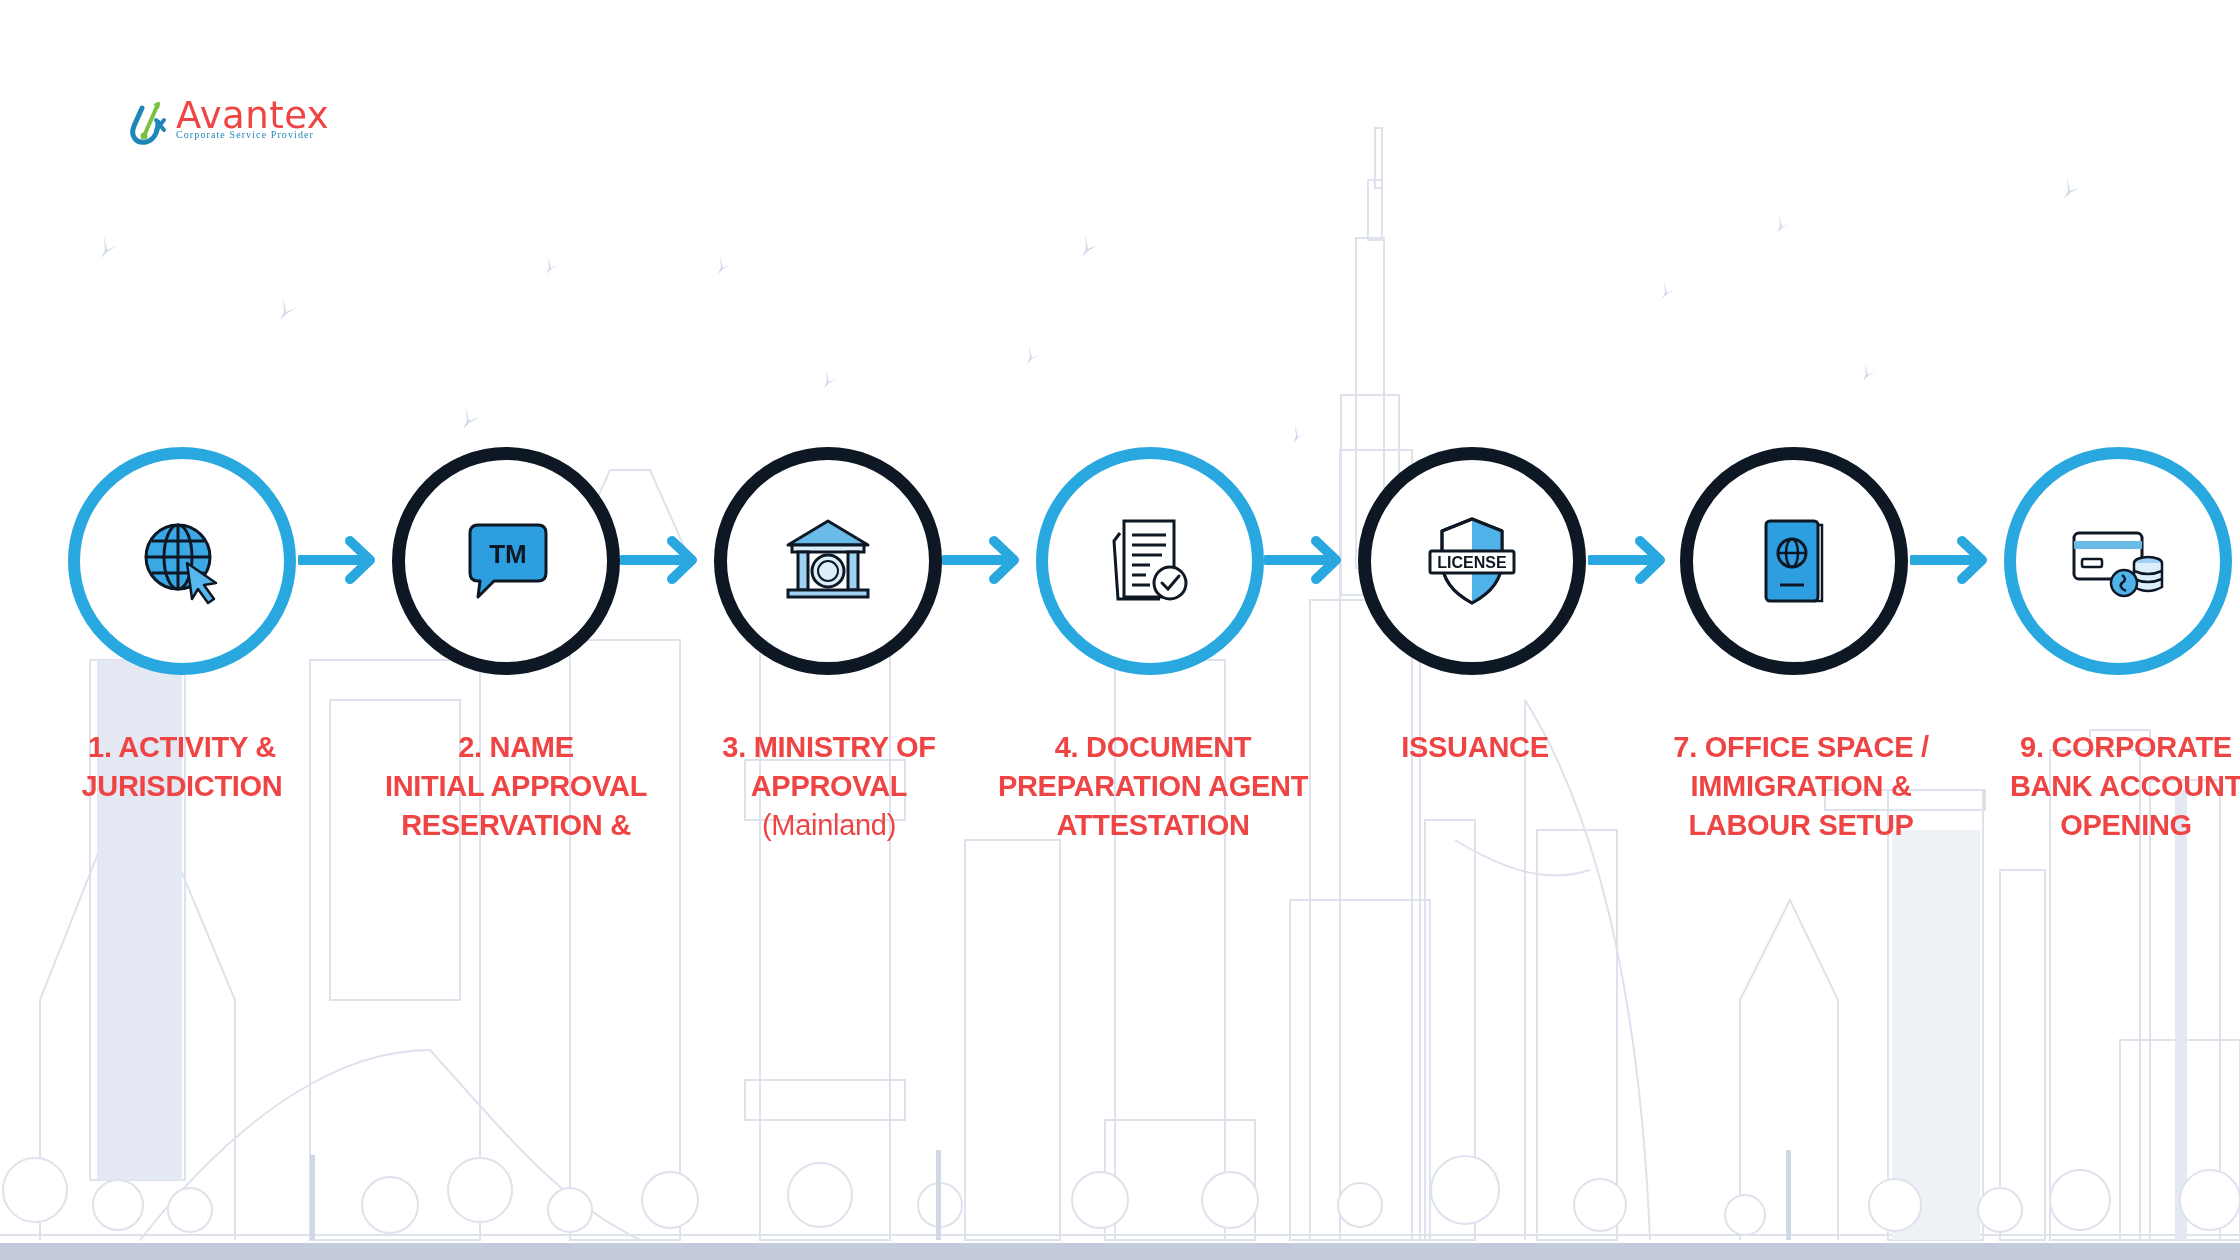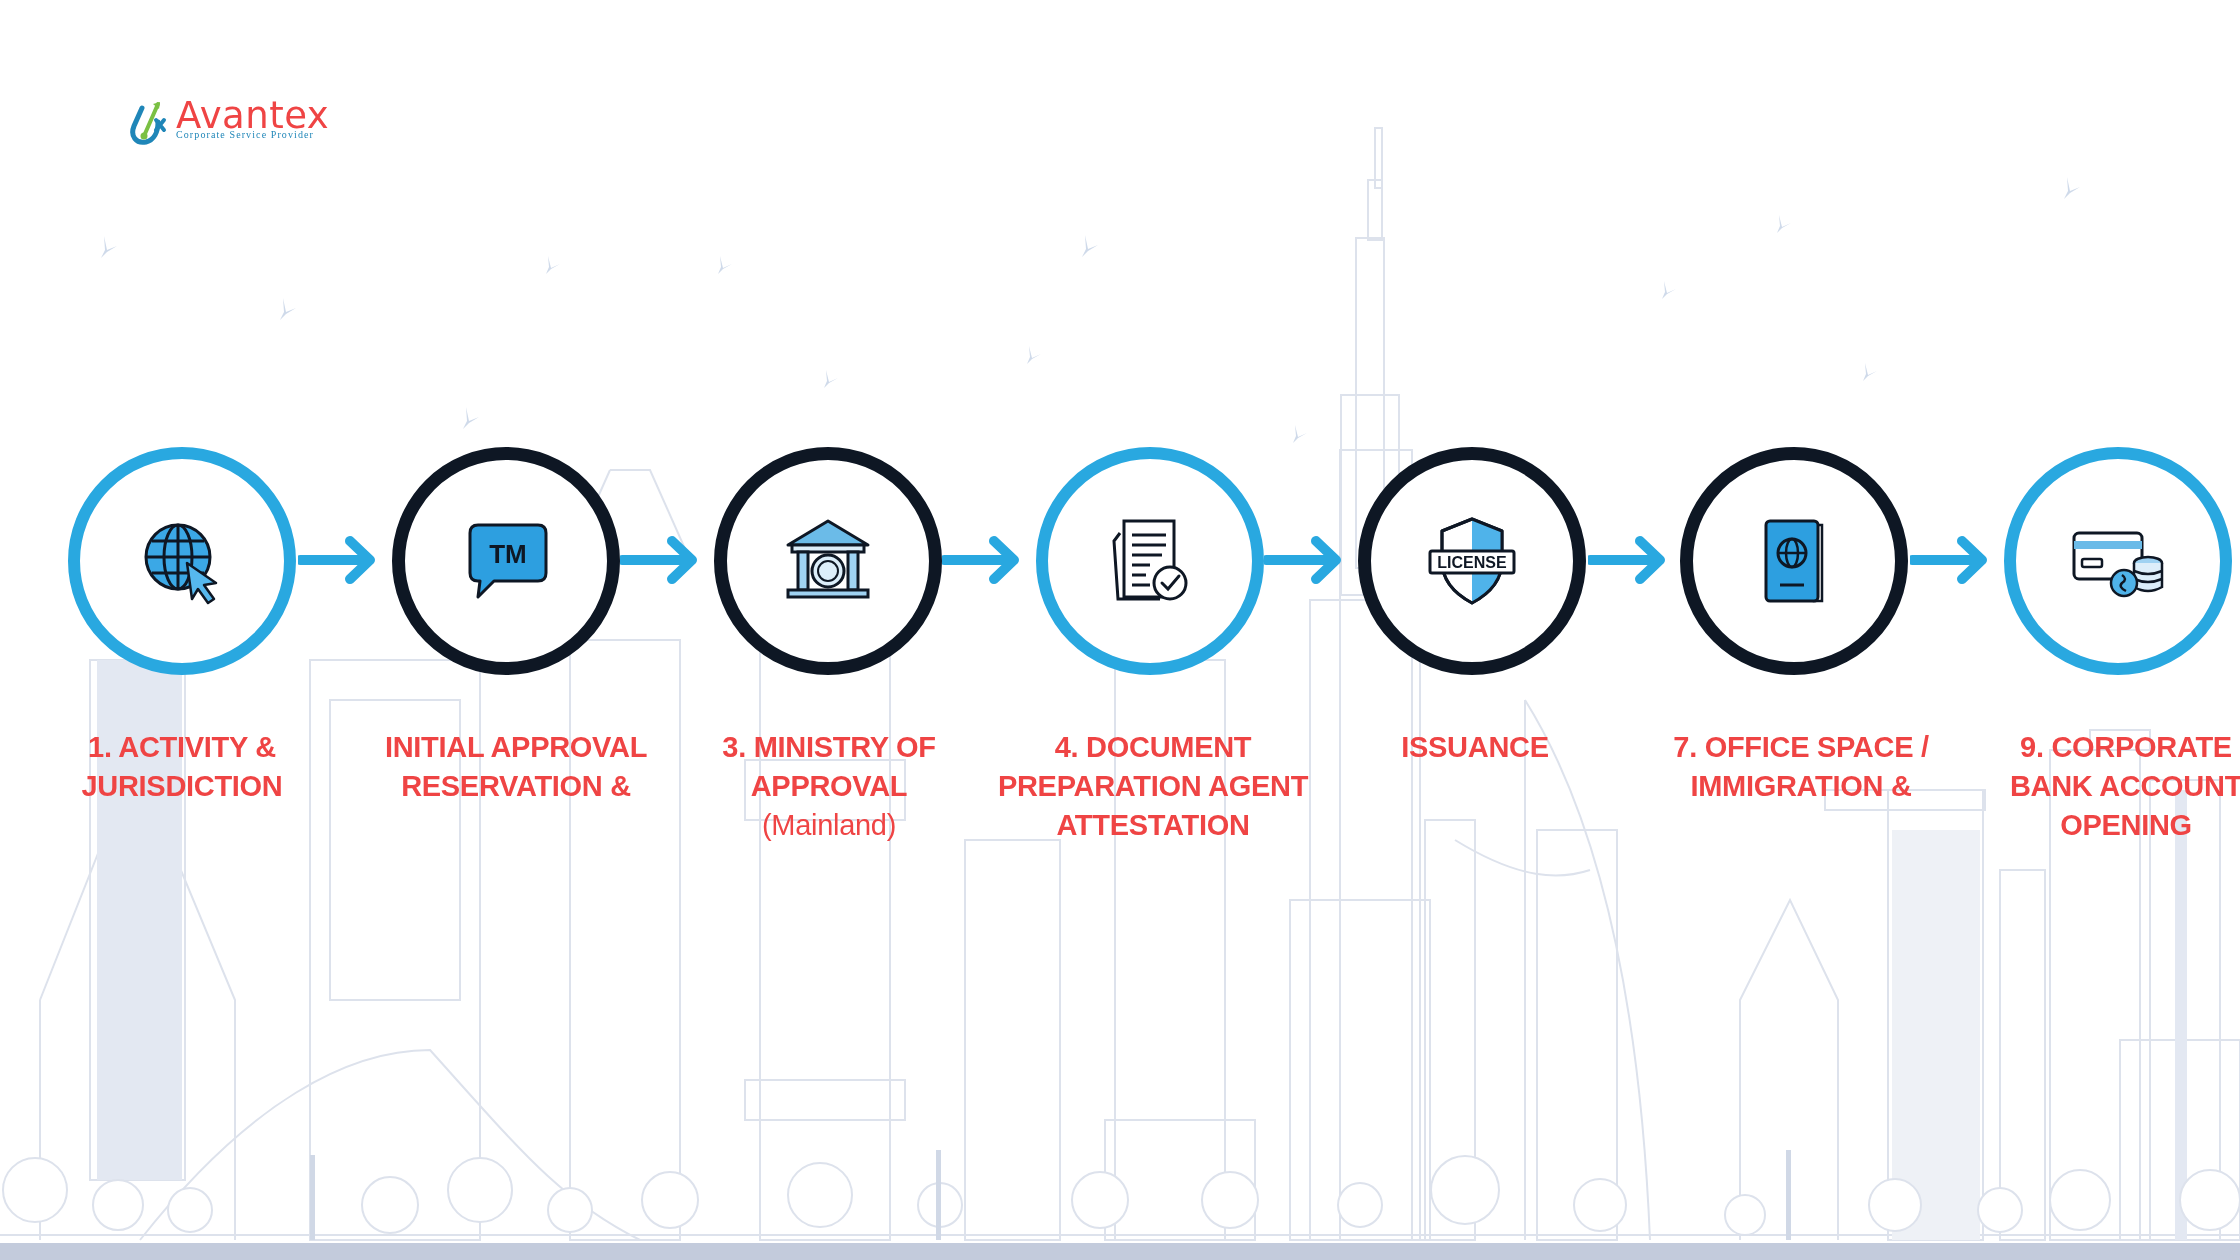--- a/index.html
+++ b/index.html
@@ -236,37 +236,39 @@
     <circle cx="56" cy="72" r="13" fill="#4fb3ea" stroke="#0e1724" stroke-width="2.5"></circle>
     <path d="M54 64 Q60 68 54 72 Q50 76 58 80" fill="none" stroke="#0e1724" stroke-width="2.5"></path>
   </svg>
 </div>
 
 <div class="label" style="left:17px;">
   <span>1. ACTIVITY &amp;</span>
   <span>JURISDICTION</span>
 </div>
 <div class="label" style="left:351px;">
+  <span>2. NAME</span>
   <span>INITIAL APPROVAL</span>
   <span>RESERVATION &amp;</span>
 </div>
 <div class="label" style="left:664px;">
   <span>3. MINISTRY OF</span>
   <span>APPROVAL</span>
   <span class="sub">(Mainland)</span>
 </div>
 <div class="label" style="left:988px;">
   <span>4. DOCUMENT</span>
   <span>PREPARATION AGENT</span>
   <span>ATTESTATION</span>
 </div>
 <div class="label" style="left:1310px;">
   <span>ISSUANCE</span>
 </div>
 <div class="label" style="left:1636px;">
   <span>7. OFFICE SPACE /</span>
   <span>IMMIGRATION &amp;</span>
+  <span>LABOUR SETUP</span>
 </div>
 <div class="label" style="left:1961px;">
   <span>9. CORPORATE</span>
   <span>BANK ACCOUNT</span>
   <span>OPENING</span>
 </div>
 
 </body></html>

